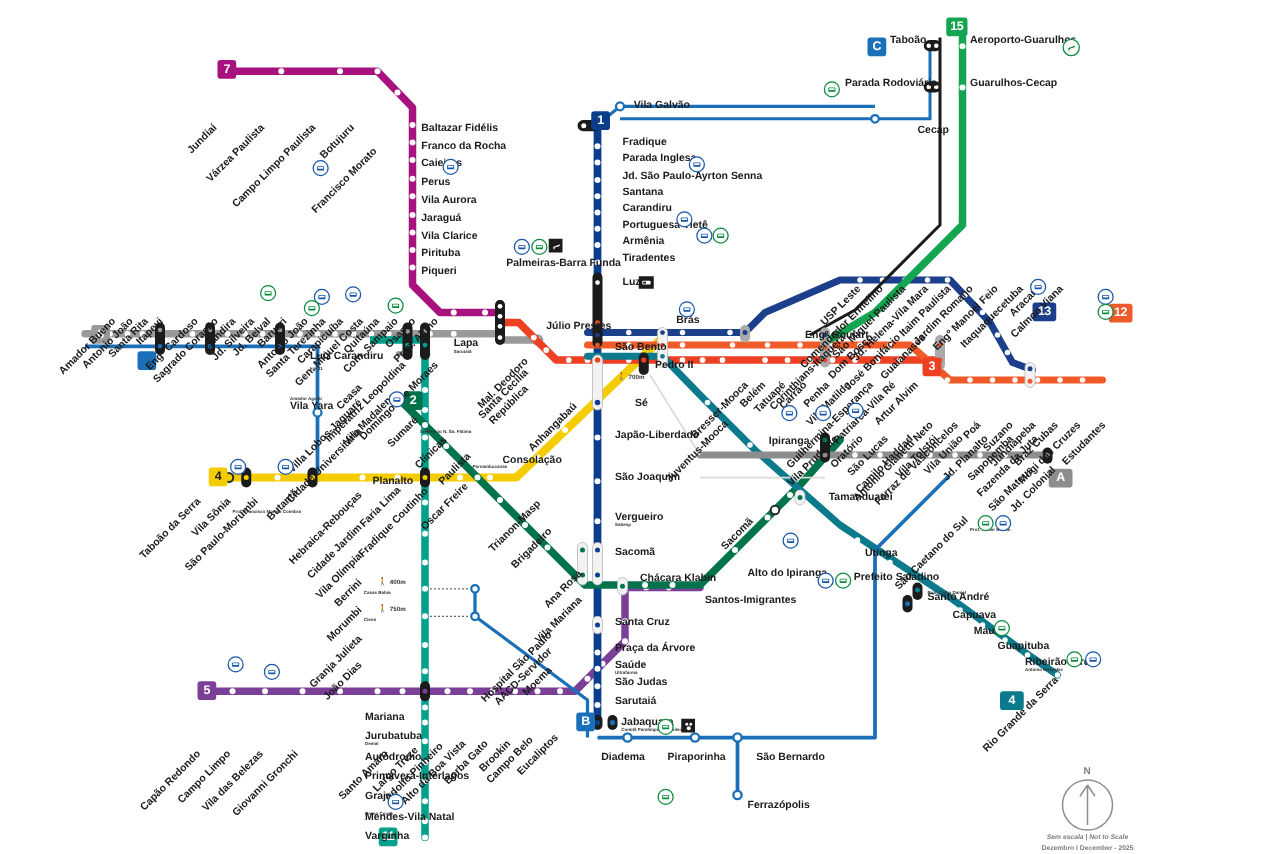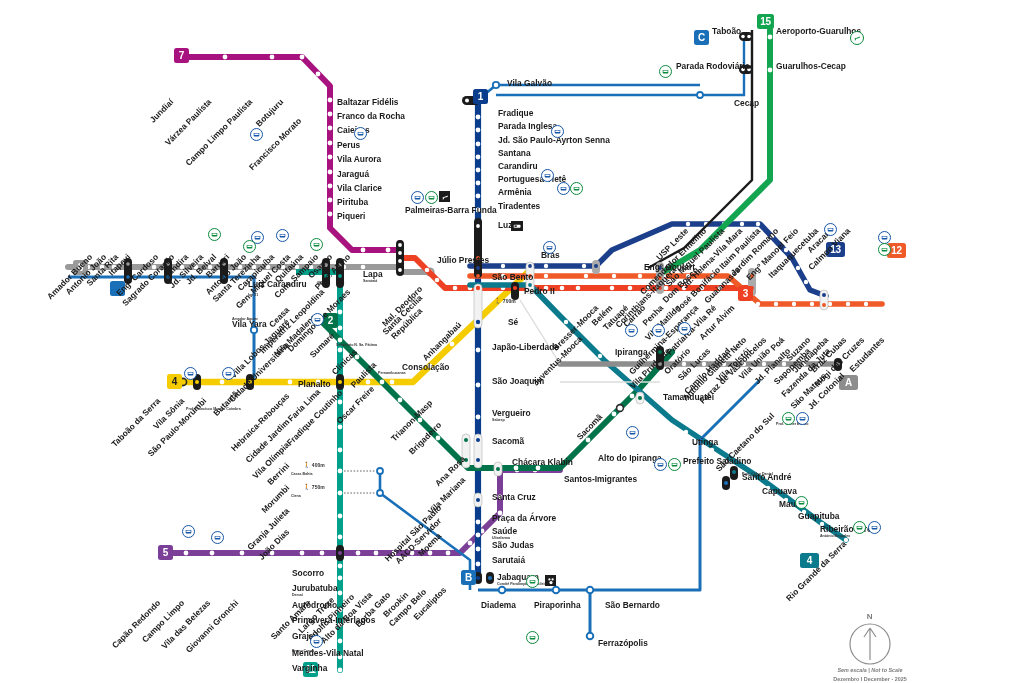--- a/index.html
+++ b/index.html
@@ -567,21 +567,21 @@
       <div class="lbl h rot r45r" style="left: 48px; top: 394px; width: 160px; text-align: right;">São Paulo-Morumbi</div>
       <div class="lbl h rot r45r" style="left: 80px; top: 387px; width: 160px; text-align: right;">Butantã</div>
       <div class="lbl h" style="left: 298px; top: 380px;">Planalto</div>
       <div class="lbl h rot r45r" style="left: 162px; top: 385px; width: 160px; text-align: right;">Faria Lima</div>
       <div class="lbl h rot r45r" style="left: 184px; top: 386px; width: 160px; text-align: right;">Fradique Coutinho</div>
       <div class="lbl h rot r45r" style="left: 216px; top: 382px; width: 160px; text-align: right;">Oscar Freire</div>
       <div class="lbl h rot r45r" style="left: 2px; top: 596px; width: 160px; text-align: right;">Capão Redondo</div>
       <div class="lbl h rot r45r" style="left: 26px; top: 596px; width: 160px; text-align: right;">Campo Limpo</div>
       <div class="lbl h rot r45r" style="left: 52px; top: 596px; width: 160px; text-align: right;">Vila das Belezas</div>
       <div class="lbl h rot r45r" style="left: 80px; top: 596px; width: 160px; text-align: right;">Giovanni Gronchi</div>
-      <div class="lbl h" style="left: 292px; top: 569px;">Socorro</div>
+      <div class="lbl h" style="left: 292px; top: 569px;">Mariana</div>
       <div class="lbl h" style="left: 292px; top: 584px;">Jurubatuba</div>
       <div class="lbl h" style="left: 292px; top: 601px;">Autódromo</div>
       <div class="lbl h" style="left: 292px; top: 616px;">Primavera-Interlagos</div>
       <div class="lbl h" style="left: 292px; top: 632px;">Grajaú</div>
       <div class="lbl h" style="left: 292px; top: 649px;">Mendes-Vila Natal</div>
       <div class="lbl h" style="left: 292px; top: 664px;">Varginha</div>
       <div class="lbl h rot r45r" style="left: 152px; top: 596px; width: 160px; text-align: right;">Santo Amaro</div>
       <div class="lbl h rot r45r" style="left: 176px; top: 593px; width: 160px; text-align: right;">Largo Treze</div>
       <div class="lbl h rot r45r" style="left: 196px; top: 590px; width: 160px; text-align: right;">Adolfo Pinheiro</div>
       <div class="lbl h rot r45r" style="left: 214px; top: 588px; width: 160px; text-align: right;">Alto da Boa Vista</div>

